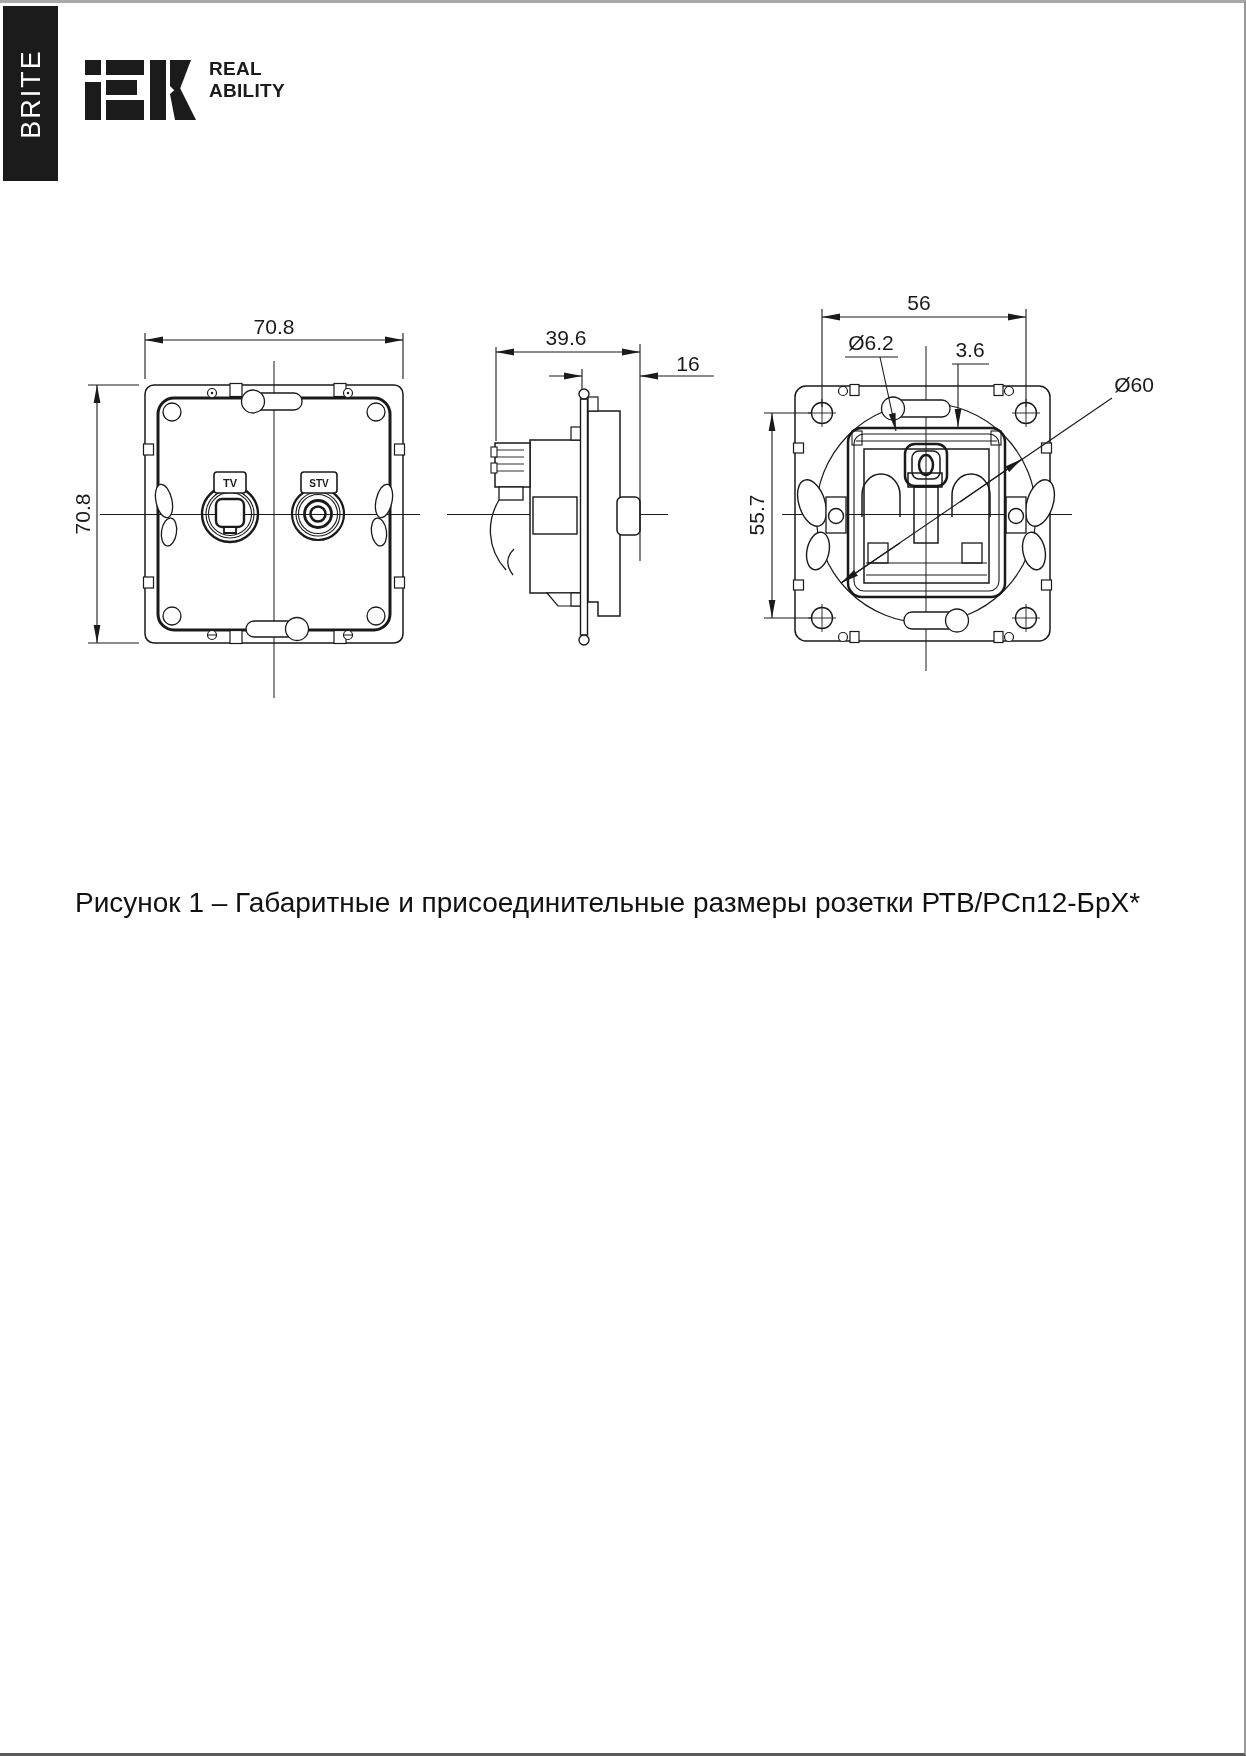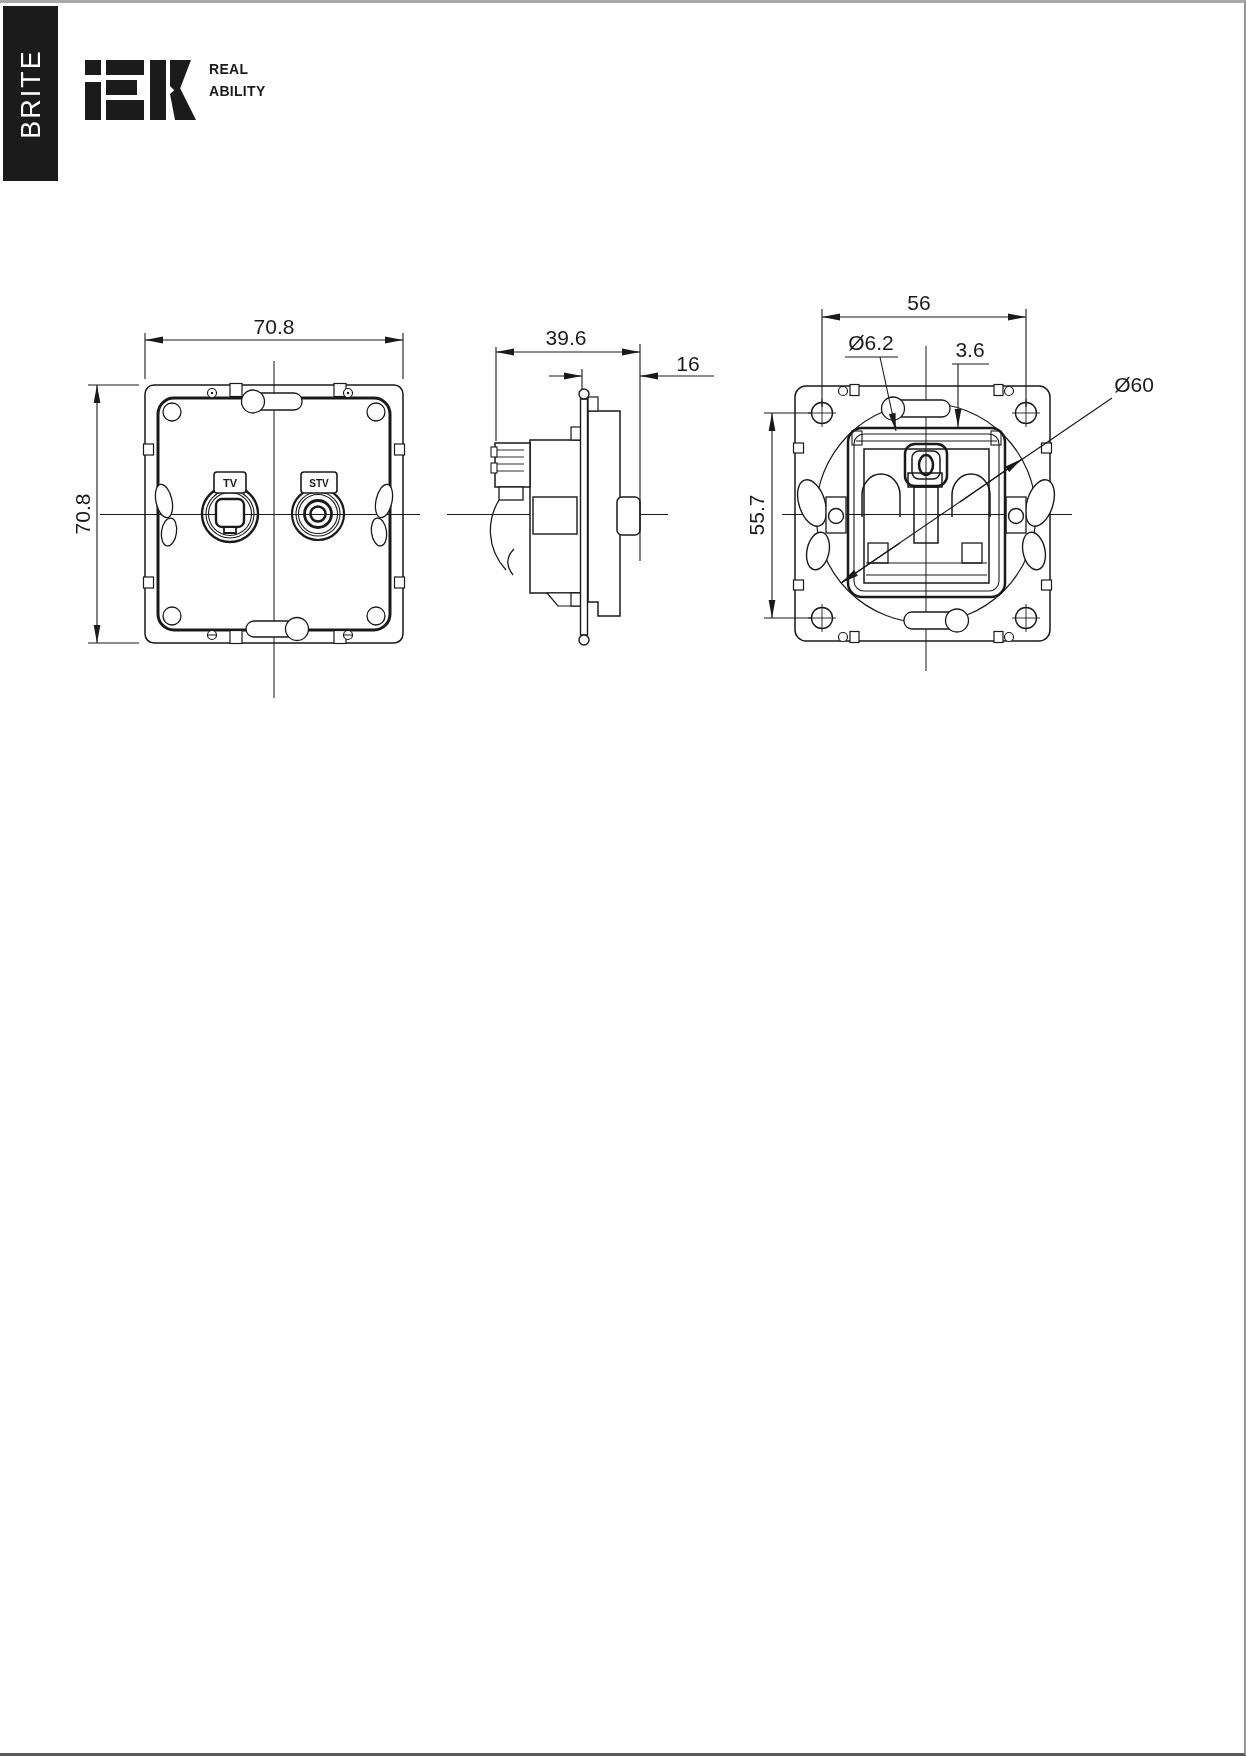--- a/index.html
+++ b/index.html
@@ -9,21 +9,21 @@
     border-top:3px solid #a8a8a8;border-right:2px solid #979797;border-bottom:3px solid #5a5a5a;
   }
   .banner{position:absolute;left:3px;top:3px;width:55px;height:175px;background:#1b1b1b;}
   .banner-text{
     position:absolute;left:50%;top:50%;
     transform:translate(-50%,-50%) rotate(-90deg);
     color:#fff;font-size:27px;letter-spacing:2px;white-space:nowrap;
     font-family:"Liberation Sans",sans-serif;
   }
   .tagline{position:absolute;left:209px;top:55px;color:#1b1b1b;
-    font-size:14px;font-weight:bold;line-height:22px;letter-spacing:.3px;}
+    font-size:19px;font-weight:bold;line-height:22px;letter-spacing:.3px;}
   .caption{position:absolute;left:75px;top:884px;color:#111;font-size:28px;white-space:nowrap;}
   .drawing{position:absolute;left:0;top:0;}
   .s{stroke:#1a1a1a;fill:none;}
   .w{stroke:#1a1a1a;fill:#fff;}
   .dim{font-family:"Liberation Sans",sans-serif;font-size:21px;fill:#1a1a1a;}
   .port{font-family:"Liberation Sans",sans-serif;font-weight:bold;fill:#1a1a1a;}
 </style>
 </head>
 <body>
 
@@ -316,13 +316,14 @@
       </g>
       <g stroke-width="1.1">
         <line class="s" x1="812" y1="410" x2="764" y2="410"></line>
         <line class="s" x1="812" y1="615" x2="764" y2="615"></line>
         <line class="s" x1="772" y1="410" x2="772" y2="615" marker-start="url(#aS)" marker-end="url(#aE)"></line>
         <text class="dim" transform="translate(764 512) rotate(-90)" text-anchor="middle">55.7</text>
       </g>
     </g>
   </svg>
 
+  <div class="caption">Рисунок 1 – Габаритные и присоединительные размеры розетки РТВ/РСп12-БрХ*</div>
 </div>
 
 </body></html>

